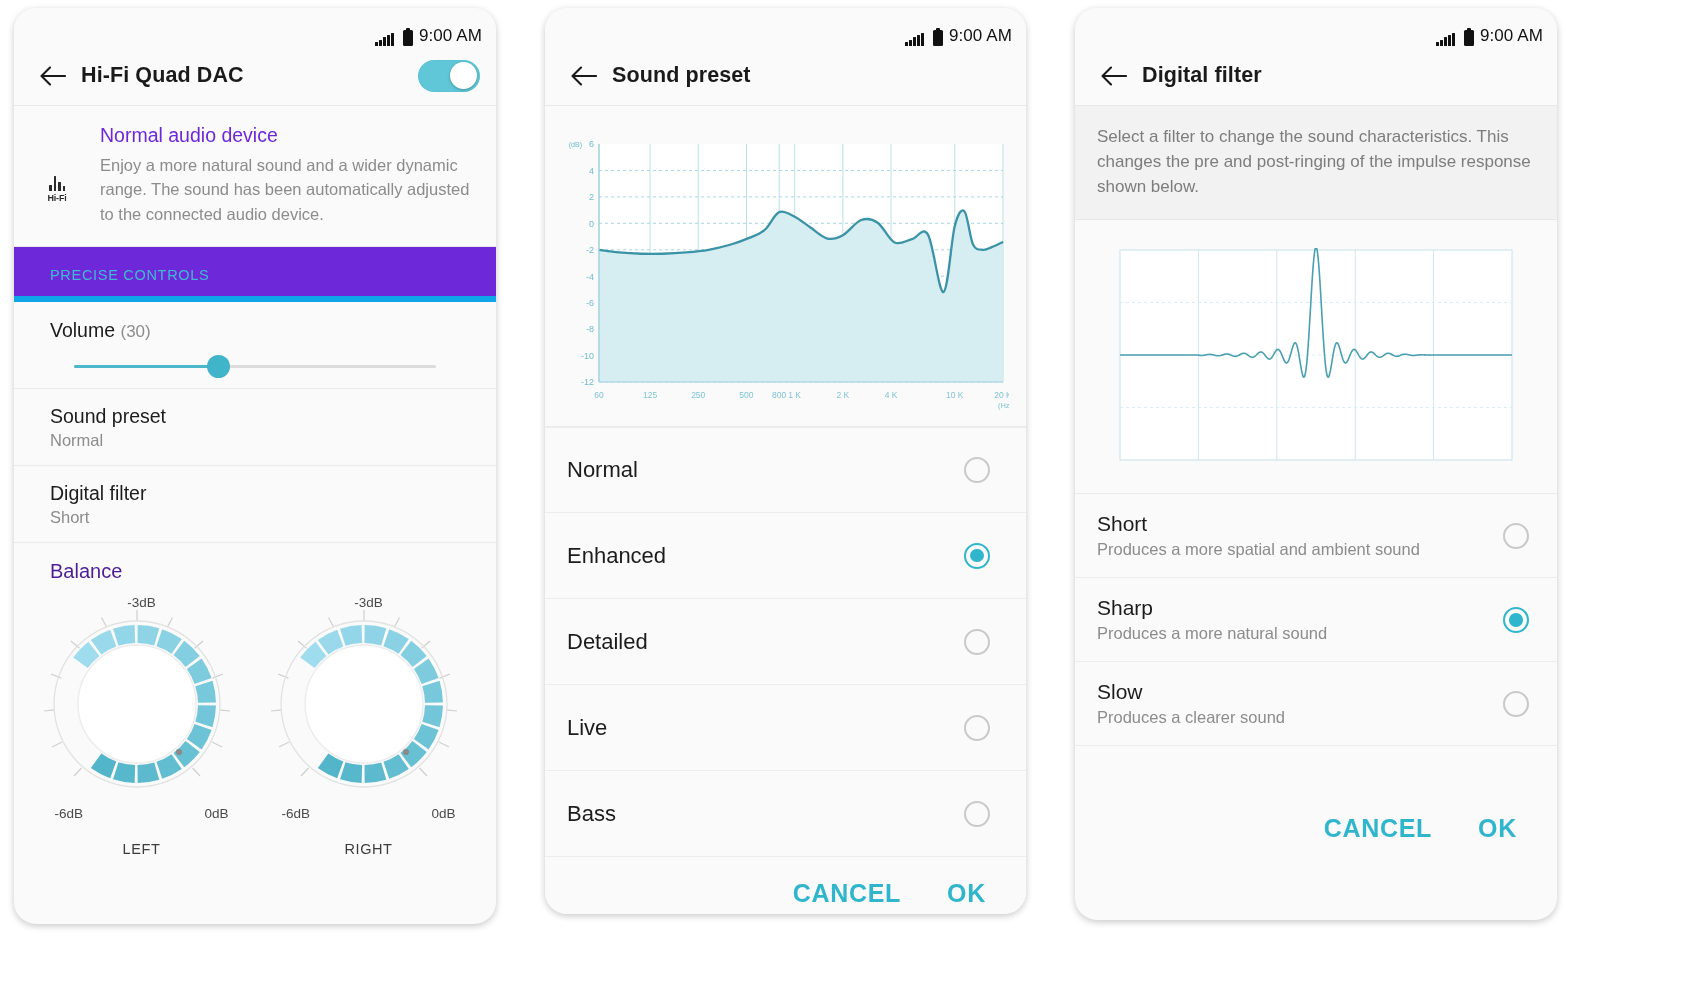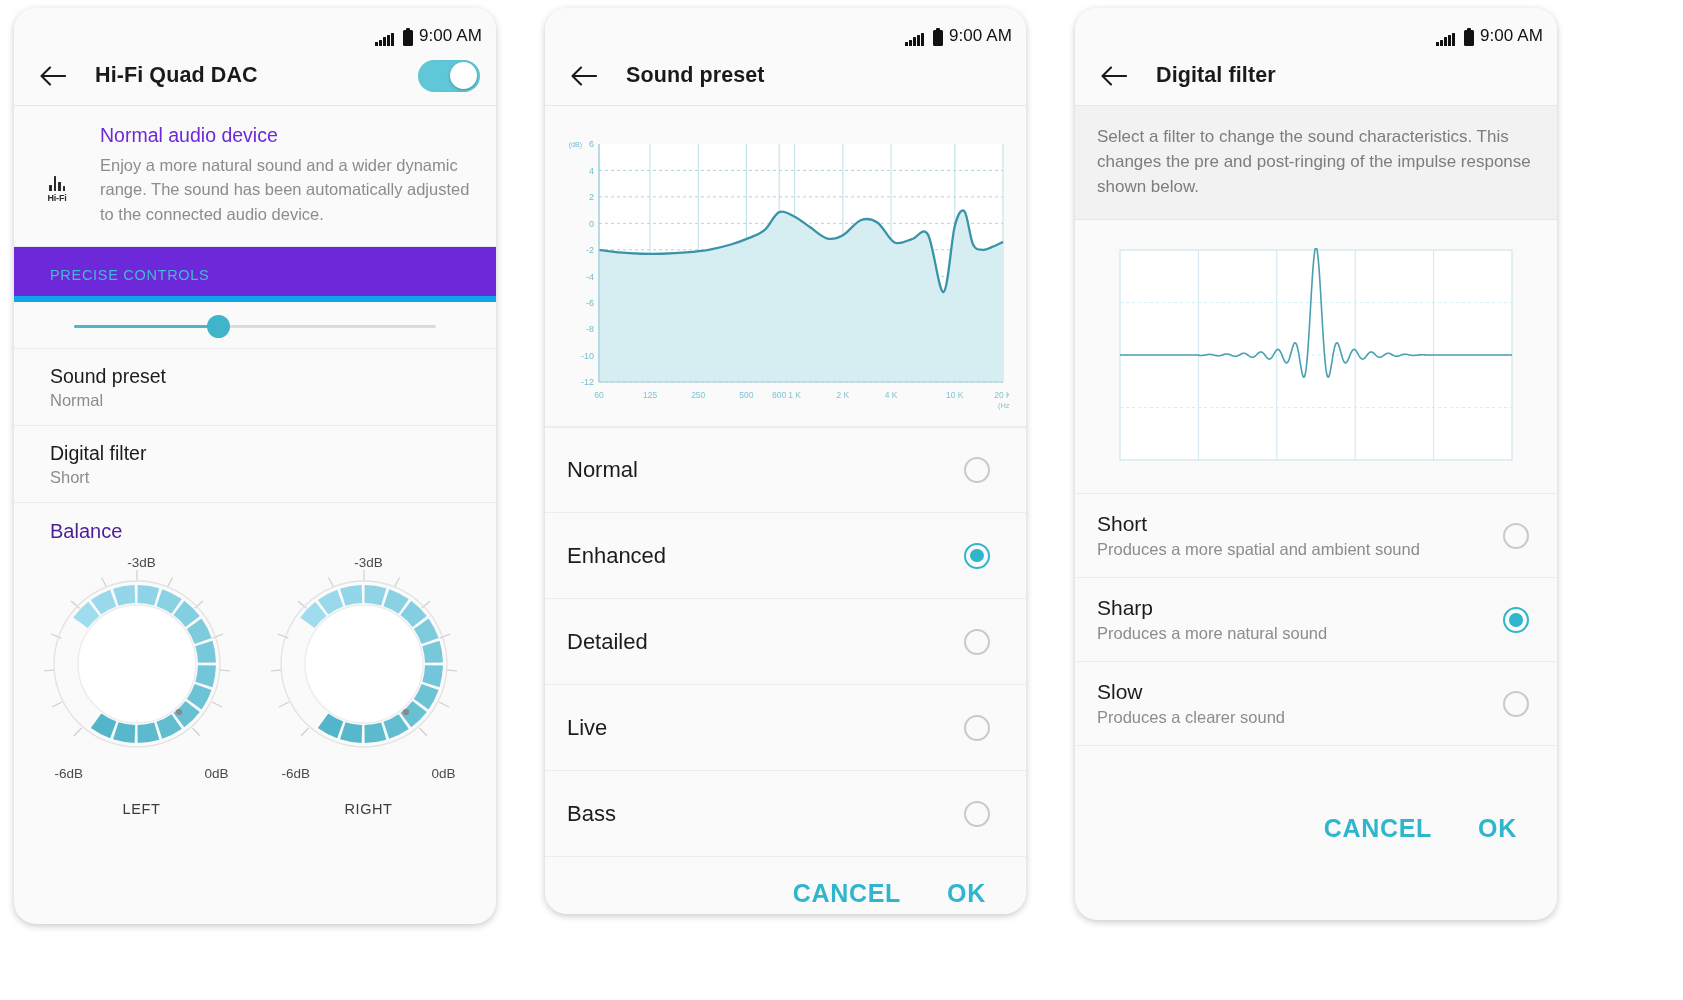--- a/index.html
+++ b/index.html
@@ -68,21 +68,21 @@
     border-bottom: 1px solid #e8e8e8;
   }
   .back {
     width: 34px; height: 34px; flex:0 0 auto;
     display:flex; align-items:center; justify-content:center;
     cursor:pointer;
   }
   .back svg { display:block; }
   .appbar-title {
     font-size: 21.5px; font-weight: 700; color: #1a1a1a;
-    margin-left: 25px; letter-spacing: .1px;
+    margin-left: 11px; letter-spacing: .1px;
   }
   .toggle {
     margin-left:auto; width: 62px; height: 32px;
     background: #5fc7d8; border-radius: 16px;
     position: relative; cursor:pointer;
     box-shadow: inset 0 0 0 .5px rgba(0,0,0,.04);
   }
   .toggle .knob {
     position:absolute; top:2.5px; right:3px;
     width:27px; height:27px; border-radius:50%;
@@ -254,20 +254,24 @@
       <span class="hero-text">
         <div class="hero-title">Normal audio device</div>
         <div class="hero-desc">Enjoy a more natural sound and a wider dynamic range. The sound has been automatically adjusted to the connected audio device.</div>
       </span>
     </div>
 
     <div class="section-head">PRECISE CONTROLS</div>
 
     <div class="p1body">
       <div class="row row-sep">
+        <div class="vol-label">
+          <span>Volume</span>
+          <span class="count">(30)</span>
+        </div>
         <div class="slider">
           <span class="track"></span>
           <span class="fill" style="width:40%"></span>
           <span class="thumb" style="left:calc(40% - 11.5px)"></span>
         </div>
       </div>
 
       <div class="setting row-sep">
         <div class="t">Sound preset</div>
         <div class="v">Normal</div>

